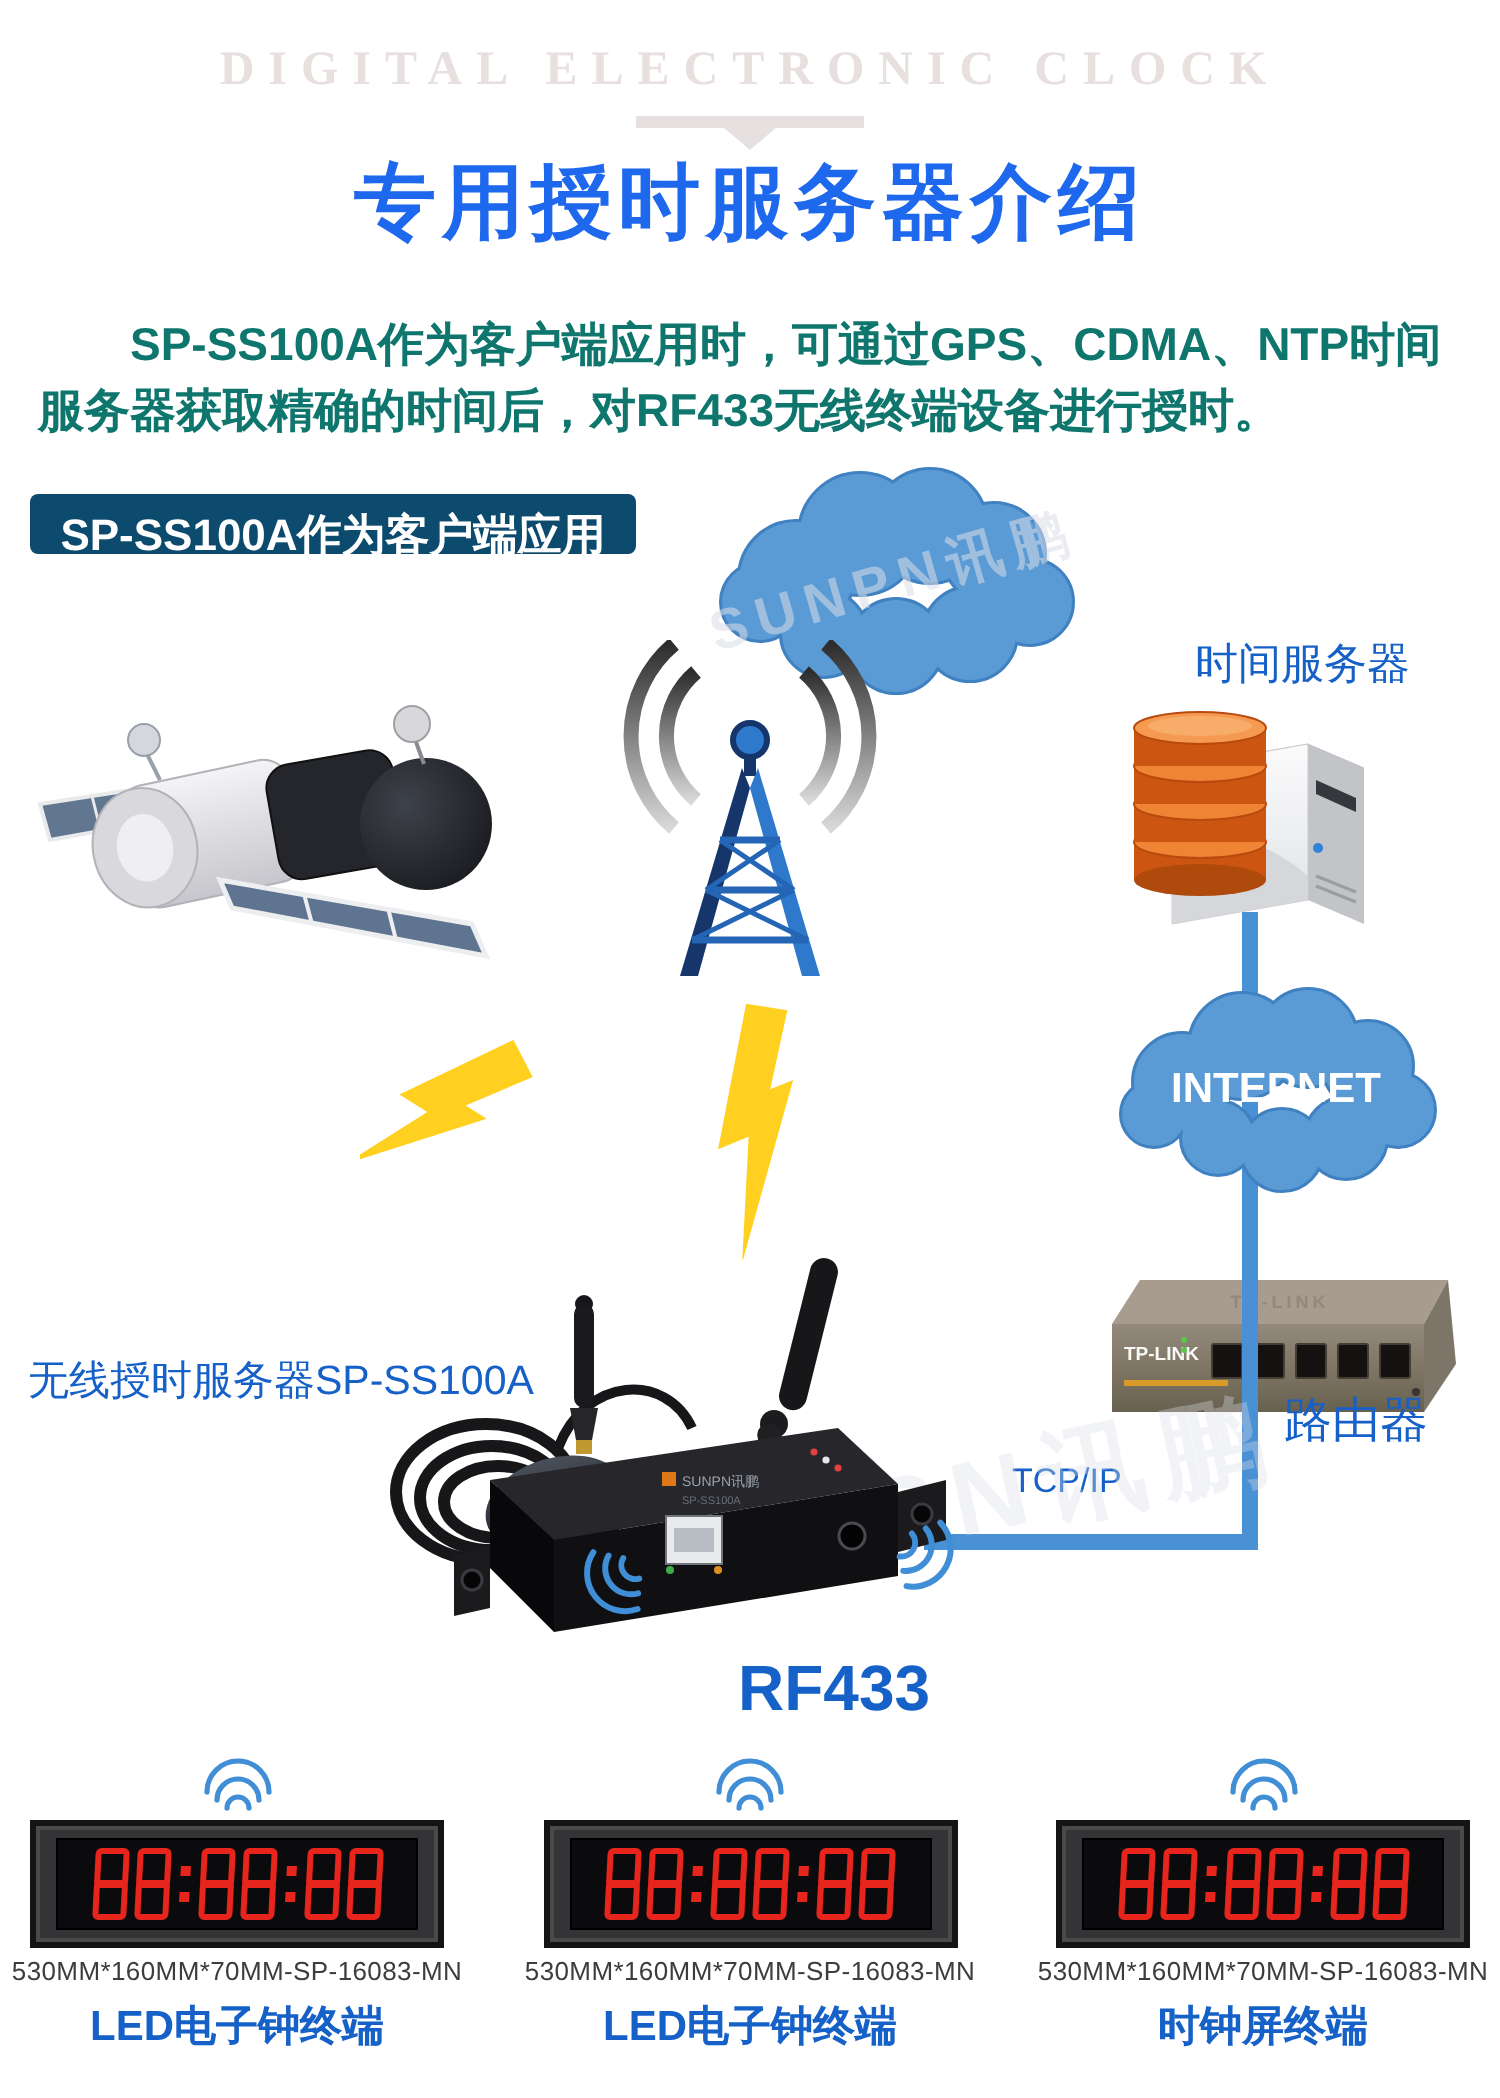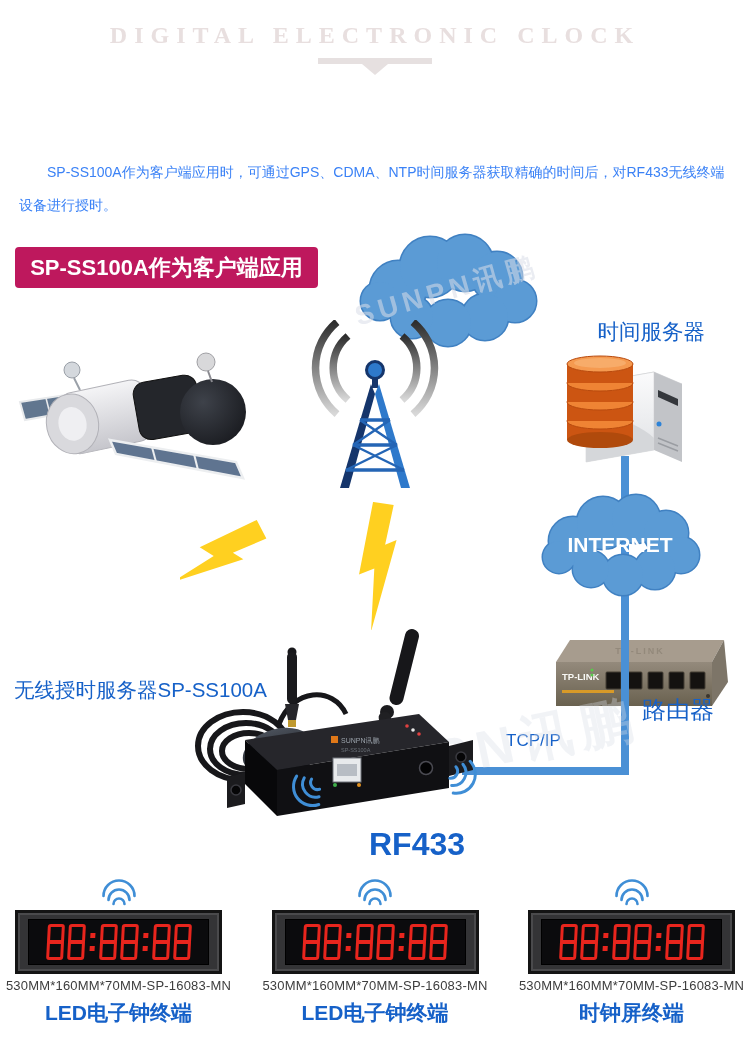--- a/index.html
+++ b/index.html
@@ -9,24 +9,24 @@
   
   .overline { position:absolute; top:22px; left:0; width:100%; text-align:center;
     font-family:"Liberation Serif", serif; font-size:24px; font-weight:600;
     letter-spacing:7px; color:#e8dfdf; }
   .divider { position:absolute; top:58px; left:318px; width:114px; height:6px; background:#e6e0e0; }
   .divider:after { content:""; position:absolute; top:6px; left:44px; width:0; height:0;
     border-left:13px solid transparent; border-right:13px solid transparent; border-top:11px solid #e6e0e0; }
   .main-title { position:absolute; top:74px; left:0; width:100%; text-align:center;
     font-size:41px; font-weight:800; letter-spacing:3px; color:#1e68ee; }
 
-  .intro { position:absolute; top:156px; left:19px; width:714px; font-size:14px;
-    line-height:33px; color:#3b82f6; text-indent:2em; font-weight:400; }
-
-  .badge { position:absolute; top:247px; left:15px; width:303px; height:41px; background:#be185d;
+  .intro { position:absolute; top:156px; left:19px; width:714px; font-size:23px;
+    line-height:33px; color:#0f766e; text-indent:2em; font-weight:700; }
+
+  .badge { position:absolute; top:247px; left:15px; width:303px; height:30px; background:#0c4a6e;
     border-radius:4px; color:#fff; font-size:22px; font-weight:bold; text-align:center; line-height:41px; }
 
   
   .abs { position:absolute; }
   .cloud-label { position:absolute; width:100%; text-align:center; color:#fff; font-weight:bold; }
   .cl-stroke { fill:#5b9bd5; stroke:#4081c2; stroke-width:3; }
   .cl-fill { fill:#5b9bd5; }
   .blue-label { color:#1661c8; font-weight:normal; white-space:nowrap; }
   .wm { color:#d9dee8; opacity:.55; font-weight:bold; white-space:nowrap; pointer-events:none; }
 
@@ -50,28 +50,29 @@
   .dim { margin-top:4px; font-size:13px; color:#3d3d3d; letter-spacing:.2px; white-space:nowrap; }
   .tlabel { margin-top:6px; font-size:21px; font-weight:bold; color:#1661c8; }
 </style>
 </head>
 <body>
 
 <div class="page">
 
   <div class="overline">DIGITAL ELECTRONIC CLOCK</div>
   <div class="divider"></div>
+  <div class="main-title">专用授时服务器介绍</div>
 
   <div class="intro">SP-SS100A作为客户端应用时，可通过GPS、CDMA、NTP时间服务器获取精确的时间后，对RF433无线终端设备进行授时。</div>
 
   <div class="badge">SP-SS100A作为客户端应用</div>
 
   <div class="vline abs" style="left:621px; top:456px; width:8px; height:184px;"></div>
 
-  <div class="abs" style="left:533px; top:491px; width:174px; height:117px;">
+  <div class="abs" style="left:551px; top:491px; width:174px; height:117px;">
     <svg width="174" height="117" viewBox="0 0 174 117">
       <g class="cl-stroke">
         <circle cx="40" cy="50" r="24"></circle>
           <circle cx="70" cy="32" r="26"></circle>
           <circle cx="103" cy="28" r="24"></circle>
         <circle cx="133" cy="42" r="22"></circle>
           <circle cx="148" cy="64" r="18"></circle>
           <circle cx="122" cy="78" r="20"></circle>
         <circle cx="90" cy="84" r="20"></circle>
           <circle cx="58" cy="78" r="18"></circle>

